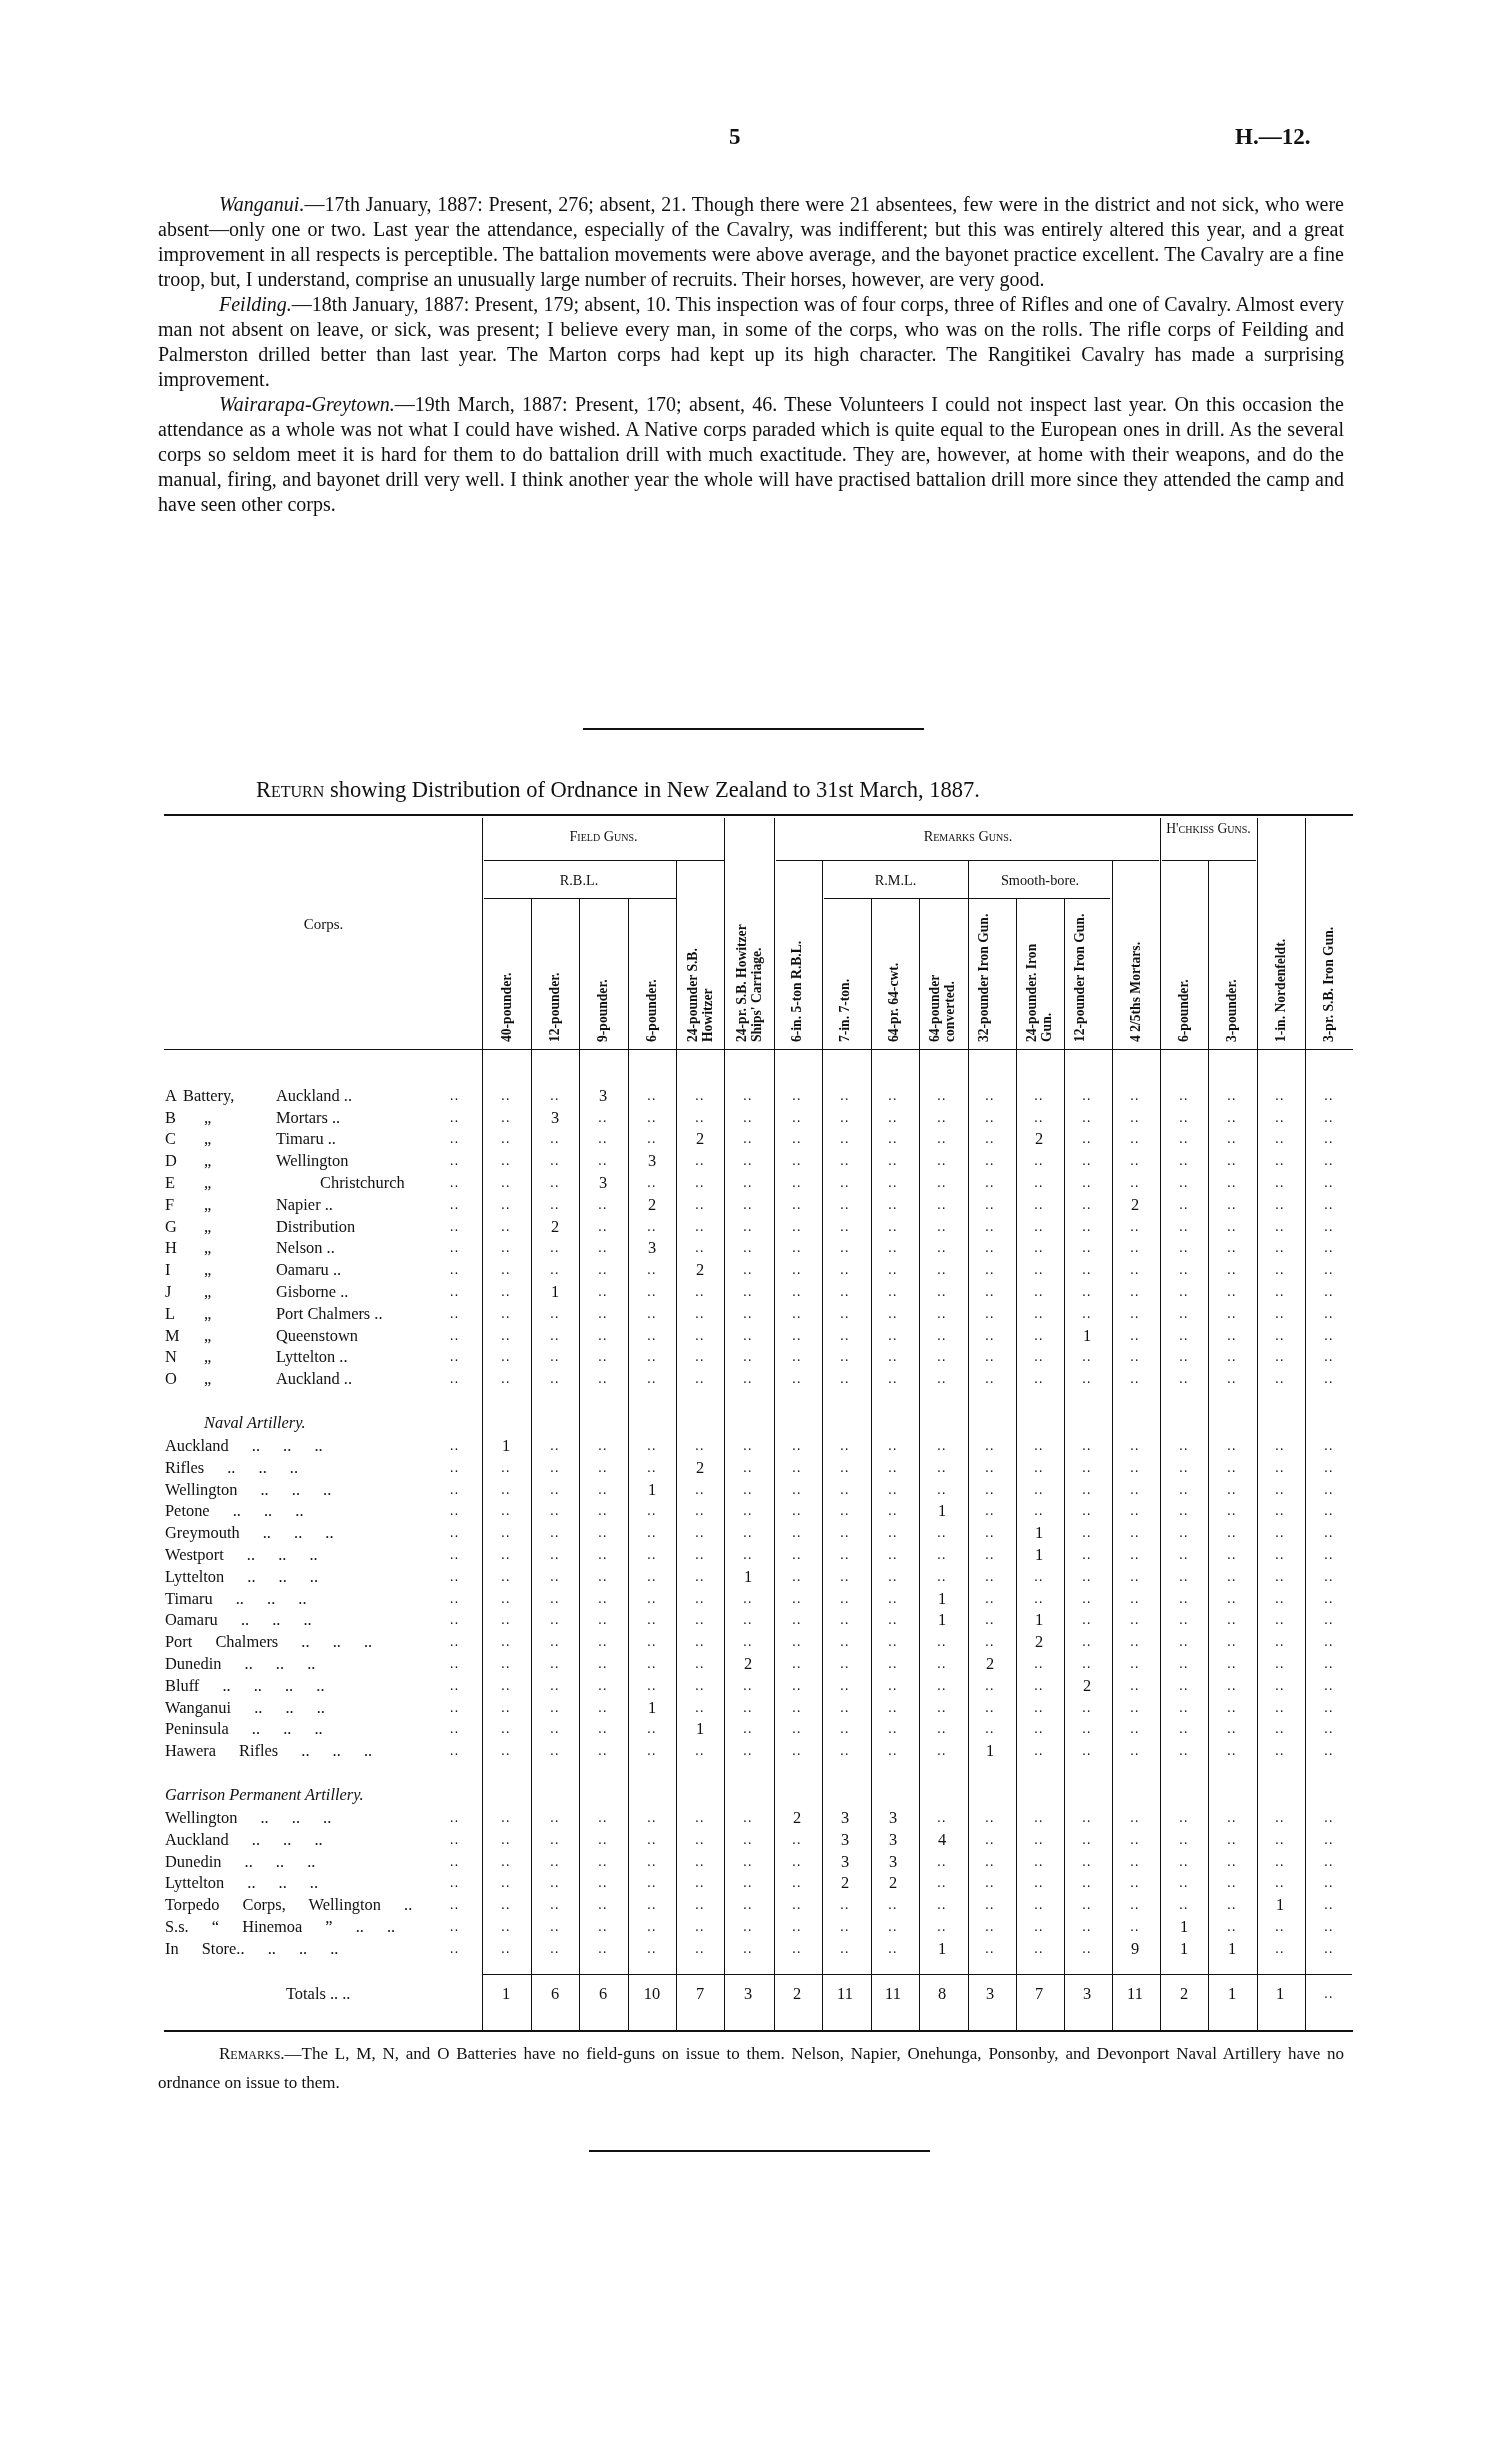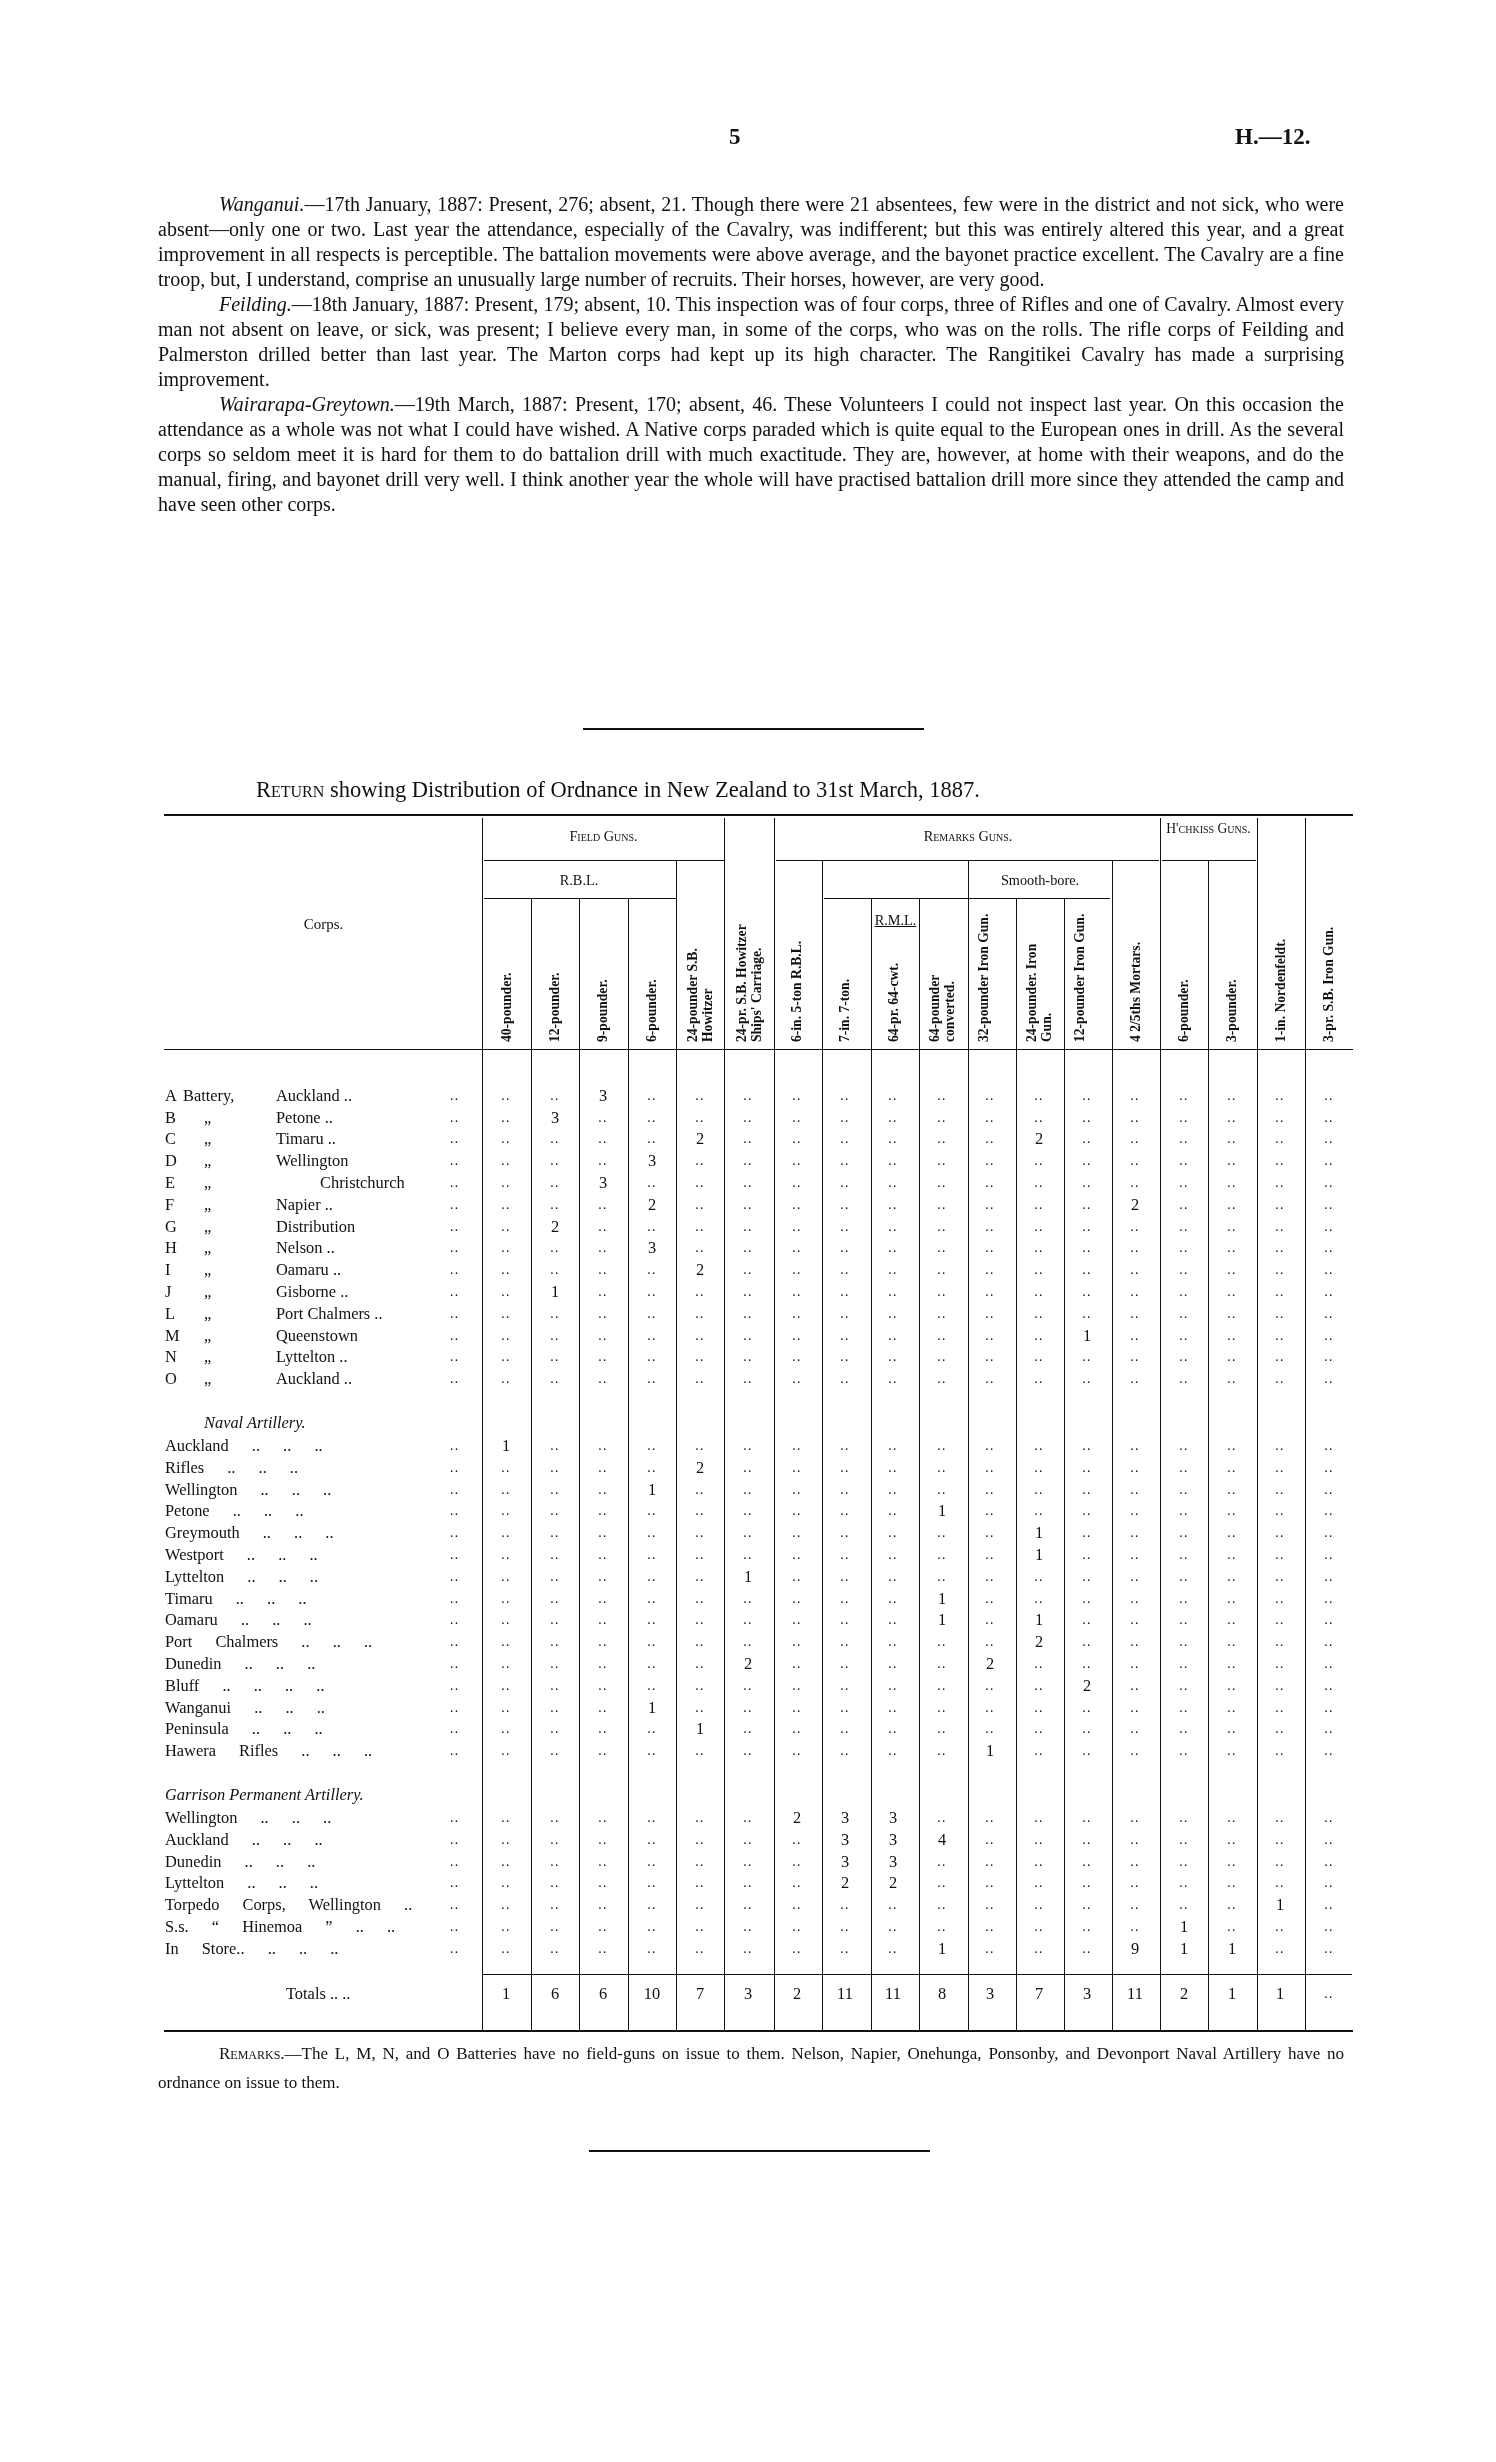--- a/index.html
+++ b/index.html
@@ -54,21 +54,21 @@
 
   <div class="rule" style="left:164px; top:2030px; width:1189px; height:2px;"></div>
 
   <div class="hdr" style="left:164px; width:319px; top:916px; font-size:15px;">Corps.</div>
   <div class="hdr sc" style="left:482px; width:243px; top:828px;">Field Guns.</div>
   <div class="rule" style="left:484px; top:860px; width:241px; height:1.4px;"></div>
   <div class="hdr" style="left:482px; width:194px; top:872px;">R.B.L.</div>
   <div class="rule" style="left:484px; top:898px; width:192px; height:1.4px;"></div>
   <div class="hdr sc" style="left:775px; width:386px; top:828px;">Remarks Guns.</div>
   <div class="rule" style="left:776px; top:860px; width:383px; height:1.4px;"></div>
-  <div class="hdr" style="left:823px; width:145px; top:912px;text-decoration:underline;">R.M.L.</div>
+  <div class="hdr" style="left:823px; width:145px; top:872px;">R.M.L.</div>
   <div class="hdr" style="left:968px; width:144px; top:872px;">Smooth-bore.</div>
   <div class="rule" style="left:824px; top:898px; width:286px; height:1.4px;"></div>
   <div class="hdr sc" style="left:1160px; width:97px; top:821px; white-space:normal; font-size:13.6px;">H'chkiss Guns.</div>
   <div class="rule" style="left:1162px; top:860px; width:94px; height:1.4px;"></div>
 
   <div class="vline" style="left:482px; top:818px; height:1213px;"></div>
   <div class="vline" style="left:531px; top:899px; height:1131px;"></div>
   <div class="vline" style="left:579px; top:899px; height:1131px;"></div>
   <div class="vline" style="left:628px; top:899px; height:1131px;"></div>
   <div class="vline" style="left:676px; top:861px; height:1169px;"></div>
@@ -128,21 +128,21 @@
         <span class="cell dots" style="left: 1063px;">..</span>
         <span class="cell dots" style="left: 1111px;">..</span>
         <span class="cell dots" style="left: 1160px;">..</span>
         <span class="cell dots" style="left: 1208px;">..</span>
         <span class="cell dots" style="left: 1256px;">..</span>
         <span class="cell dots" style="left: 1305px;">..</span>
       </div>
       <div class="row" style="top: 1107px;">
         <span class="corp" style="left: 165px;">B</span>
         <span class="corp" style="left: 204px;">„</span>
-        <span class="corp" style="left: 276px;">Petone ..</span>
+        <span class="corp" style="left: 276px;">Mortars ..</span>
         <span class="corp dots" style="left: 450px;">..</span>
         <span class="cell dots" style="left: 482px;">..</span>
         <span class="cell" style="left: 531px;">3</span>
         <span class="cell dots" style="left: 579px;">..</span>
         <span class="cell dots" style="left: 628px;">..</span>
         <span class="cell dots" style="left: 676px;">..</span>
         <span class="cell dots" style="left: 724px;">..</span>
         <span class="cell dots" style="left: 773px;">..</span>
         <span class="cell dots" style="left: 821px;">..</span>
         <span class="cell dots" style="left: 869px;">..</span>

